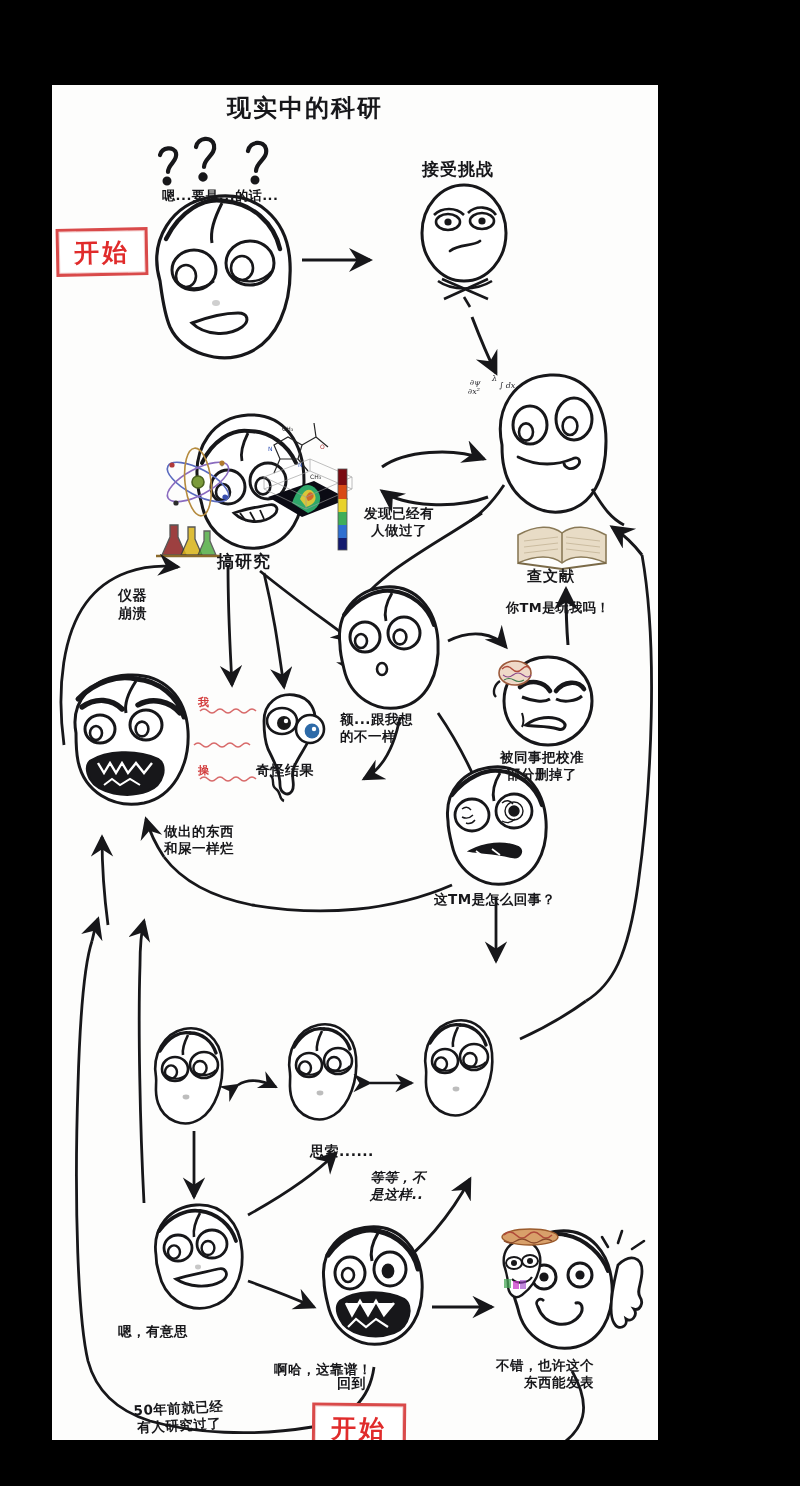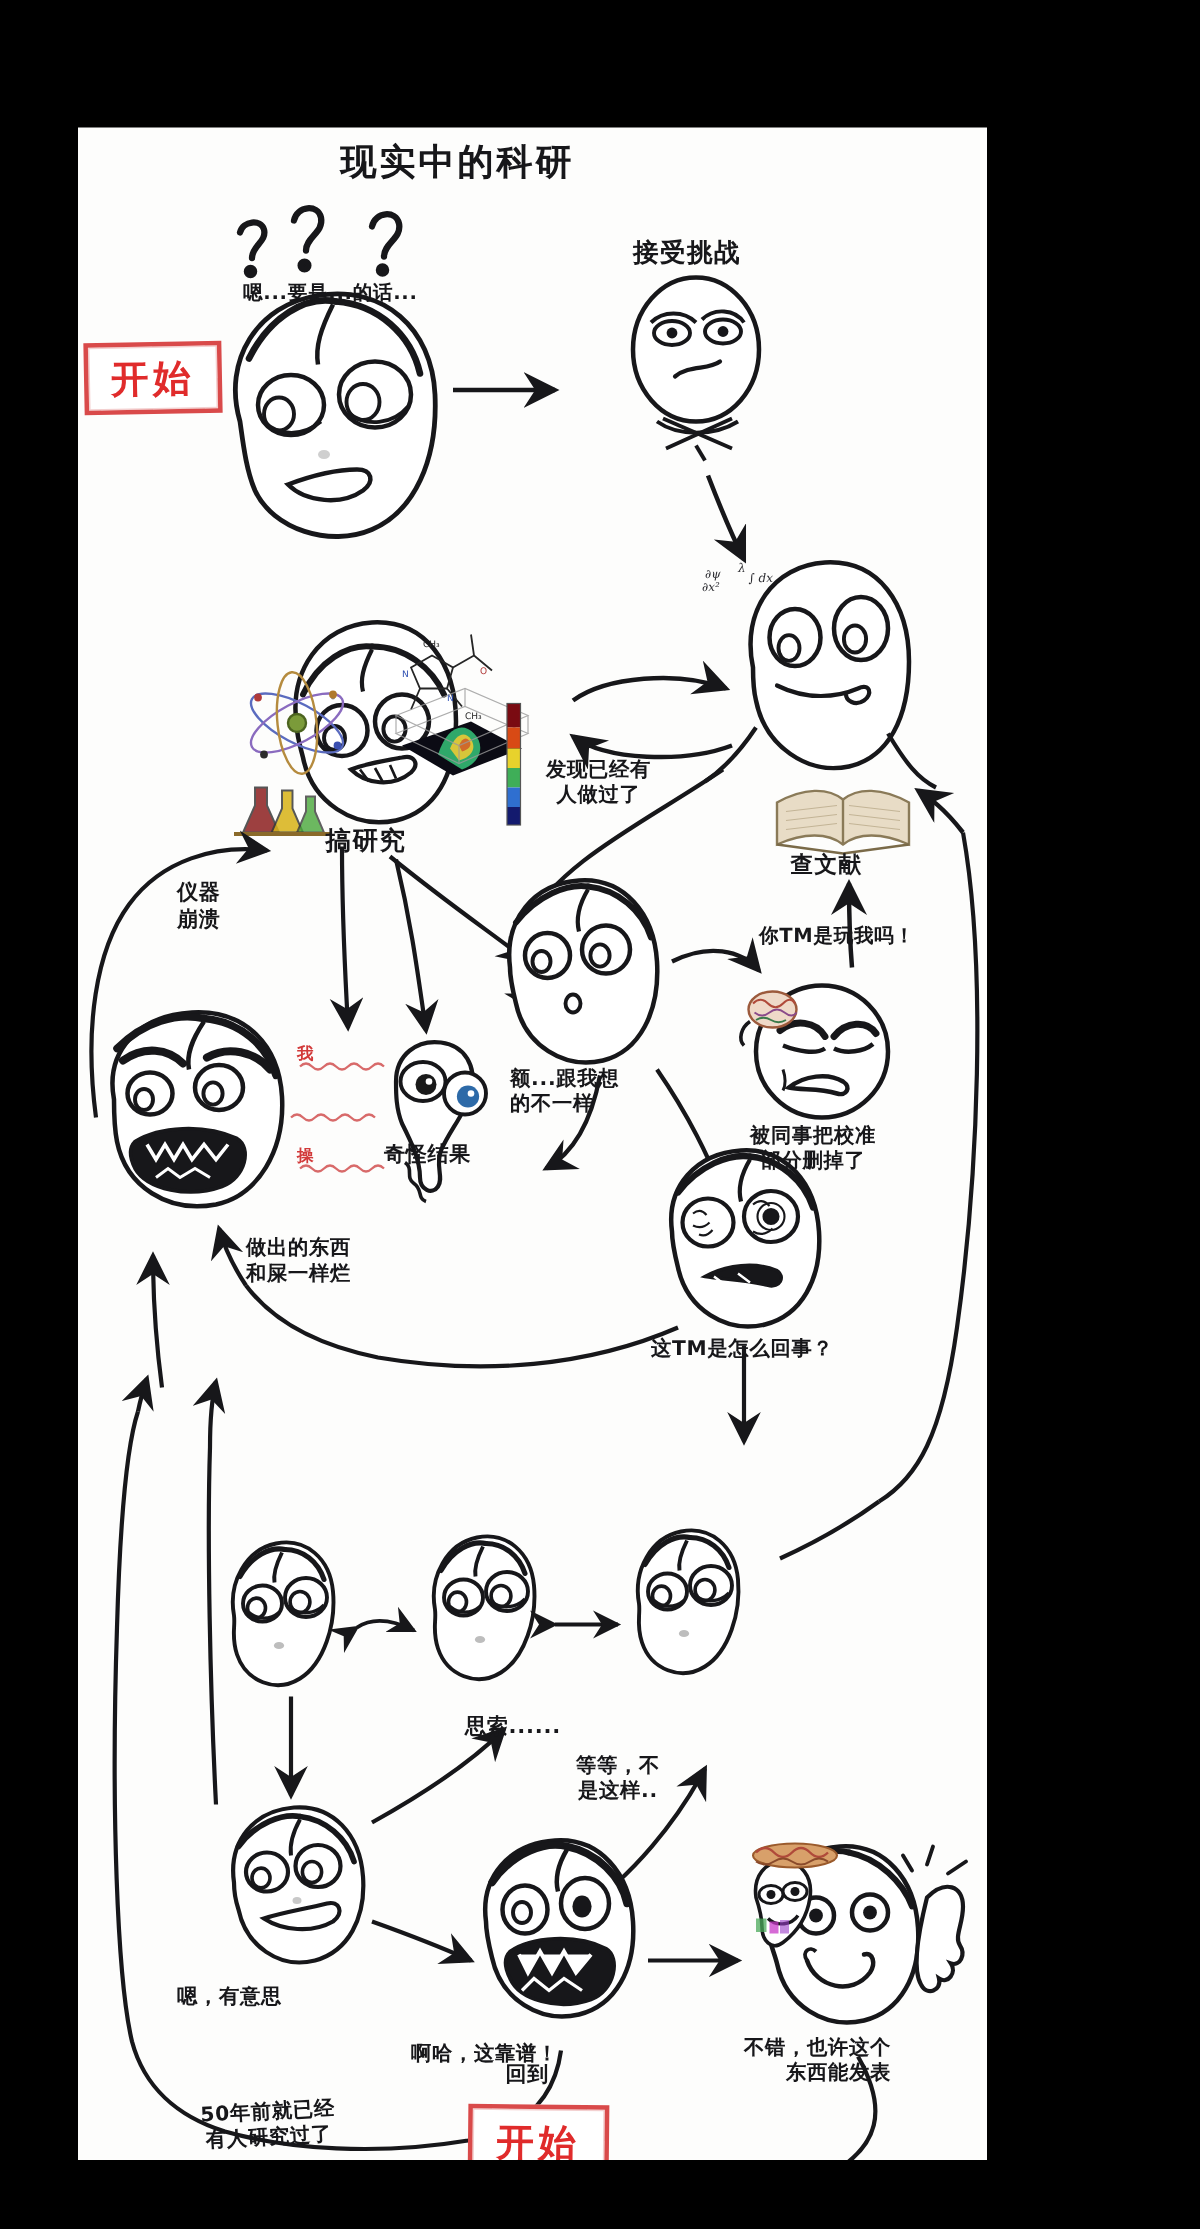--- a/index.html
+++ b/index.html
@@ -433,33 +433,33 @@
 崩溃</div>
 
     <div class="redtx" style="left:146px;top:610px;">我</div>
     <div class="redtx" style="left:146px;top:678px;">操</div>
 
     <div class="lbl" style="left:288px;top:590px;font-size:13.5px;text-align:left;margin-top:36px;">额...跟我想
 的不一样</div>
 
     <div class="lbl" style="left:204px;top:677px;font-size:14px;">奇怪结果</div>
 
-    <div class="lbl" style="left:454px;top:532px;font-size:13px;">你TM是玩我吗！</div>
+    <div class="lbl" style="left:454px;top:515px;font-size:13px;">你TM是玩我吗！</div>
 
     <div class="lbl" style="left:448px;top:664px;font-size:13.5px;text-align:center;">被同事把校准
 部分删掉了</div>
 
     <div class="lbl" style="left:112px;top:738px;font-size:13.5px;font-family:Liberation Serif, serif;">做出的东西
 和屎一样烂</div>
 
     <div class="lbl" style="left:382px;top:806px;font-size:13.5px;">这TM是怎么回事？</div>
 
     <div class="lbl" style="left:258px;top:1058px;font-size:14px;text-align:center;">思索......</div>
 
-    <div class="lbl" style="left:332px;top:1084px;font-size:13.5px;text-align:center;">等等，不
+    <div class="lbl" style="left:318px;top:1084px;font-size:13.5px;text-align:left;font-style:italic;">等等，不
 是这样..</div>
 
     <div class="lbl" style="left:66px;top:1238px;font-size:13.5px;">嗯，有意思</div>
 
     <div class="lbl" style="left:222px;top:1276px;font-size:13.5px;">啊哈，这靠谱！</div>
 
     <div class="lbl" style="left:444px;top:1272px;font-size:13.5px;text-align:right;">不错，也许这个
 东西能发表</div>
 
     <div class="lbl" style="left:82px;top:1315px;font-size:13.5px;text-align:center;transform:rotate(-3deg);">50年前就已经

